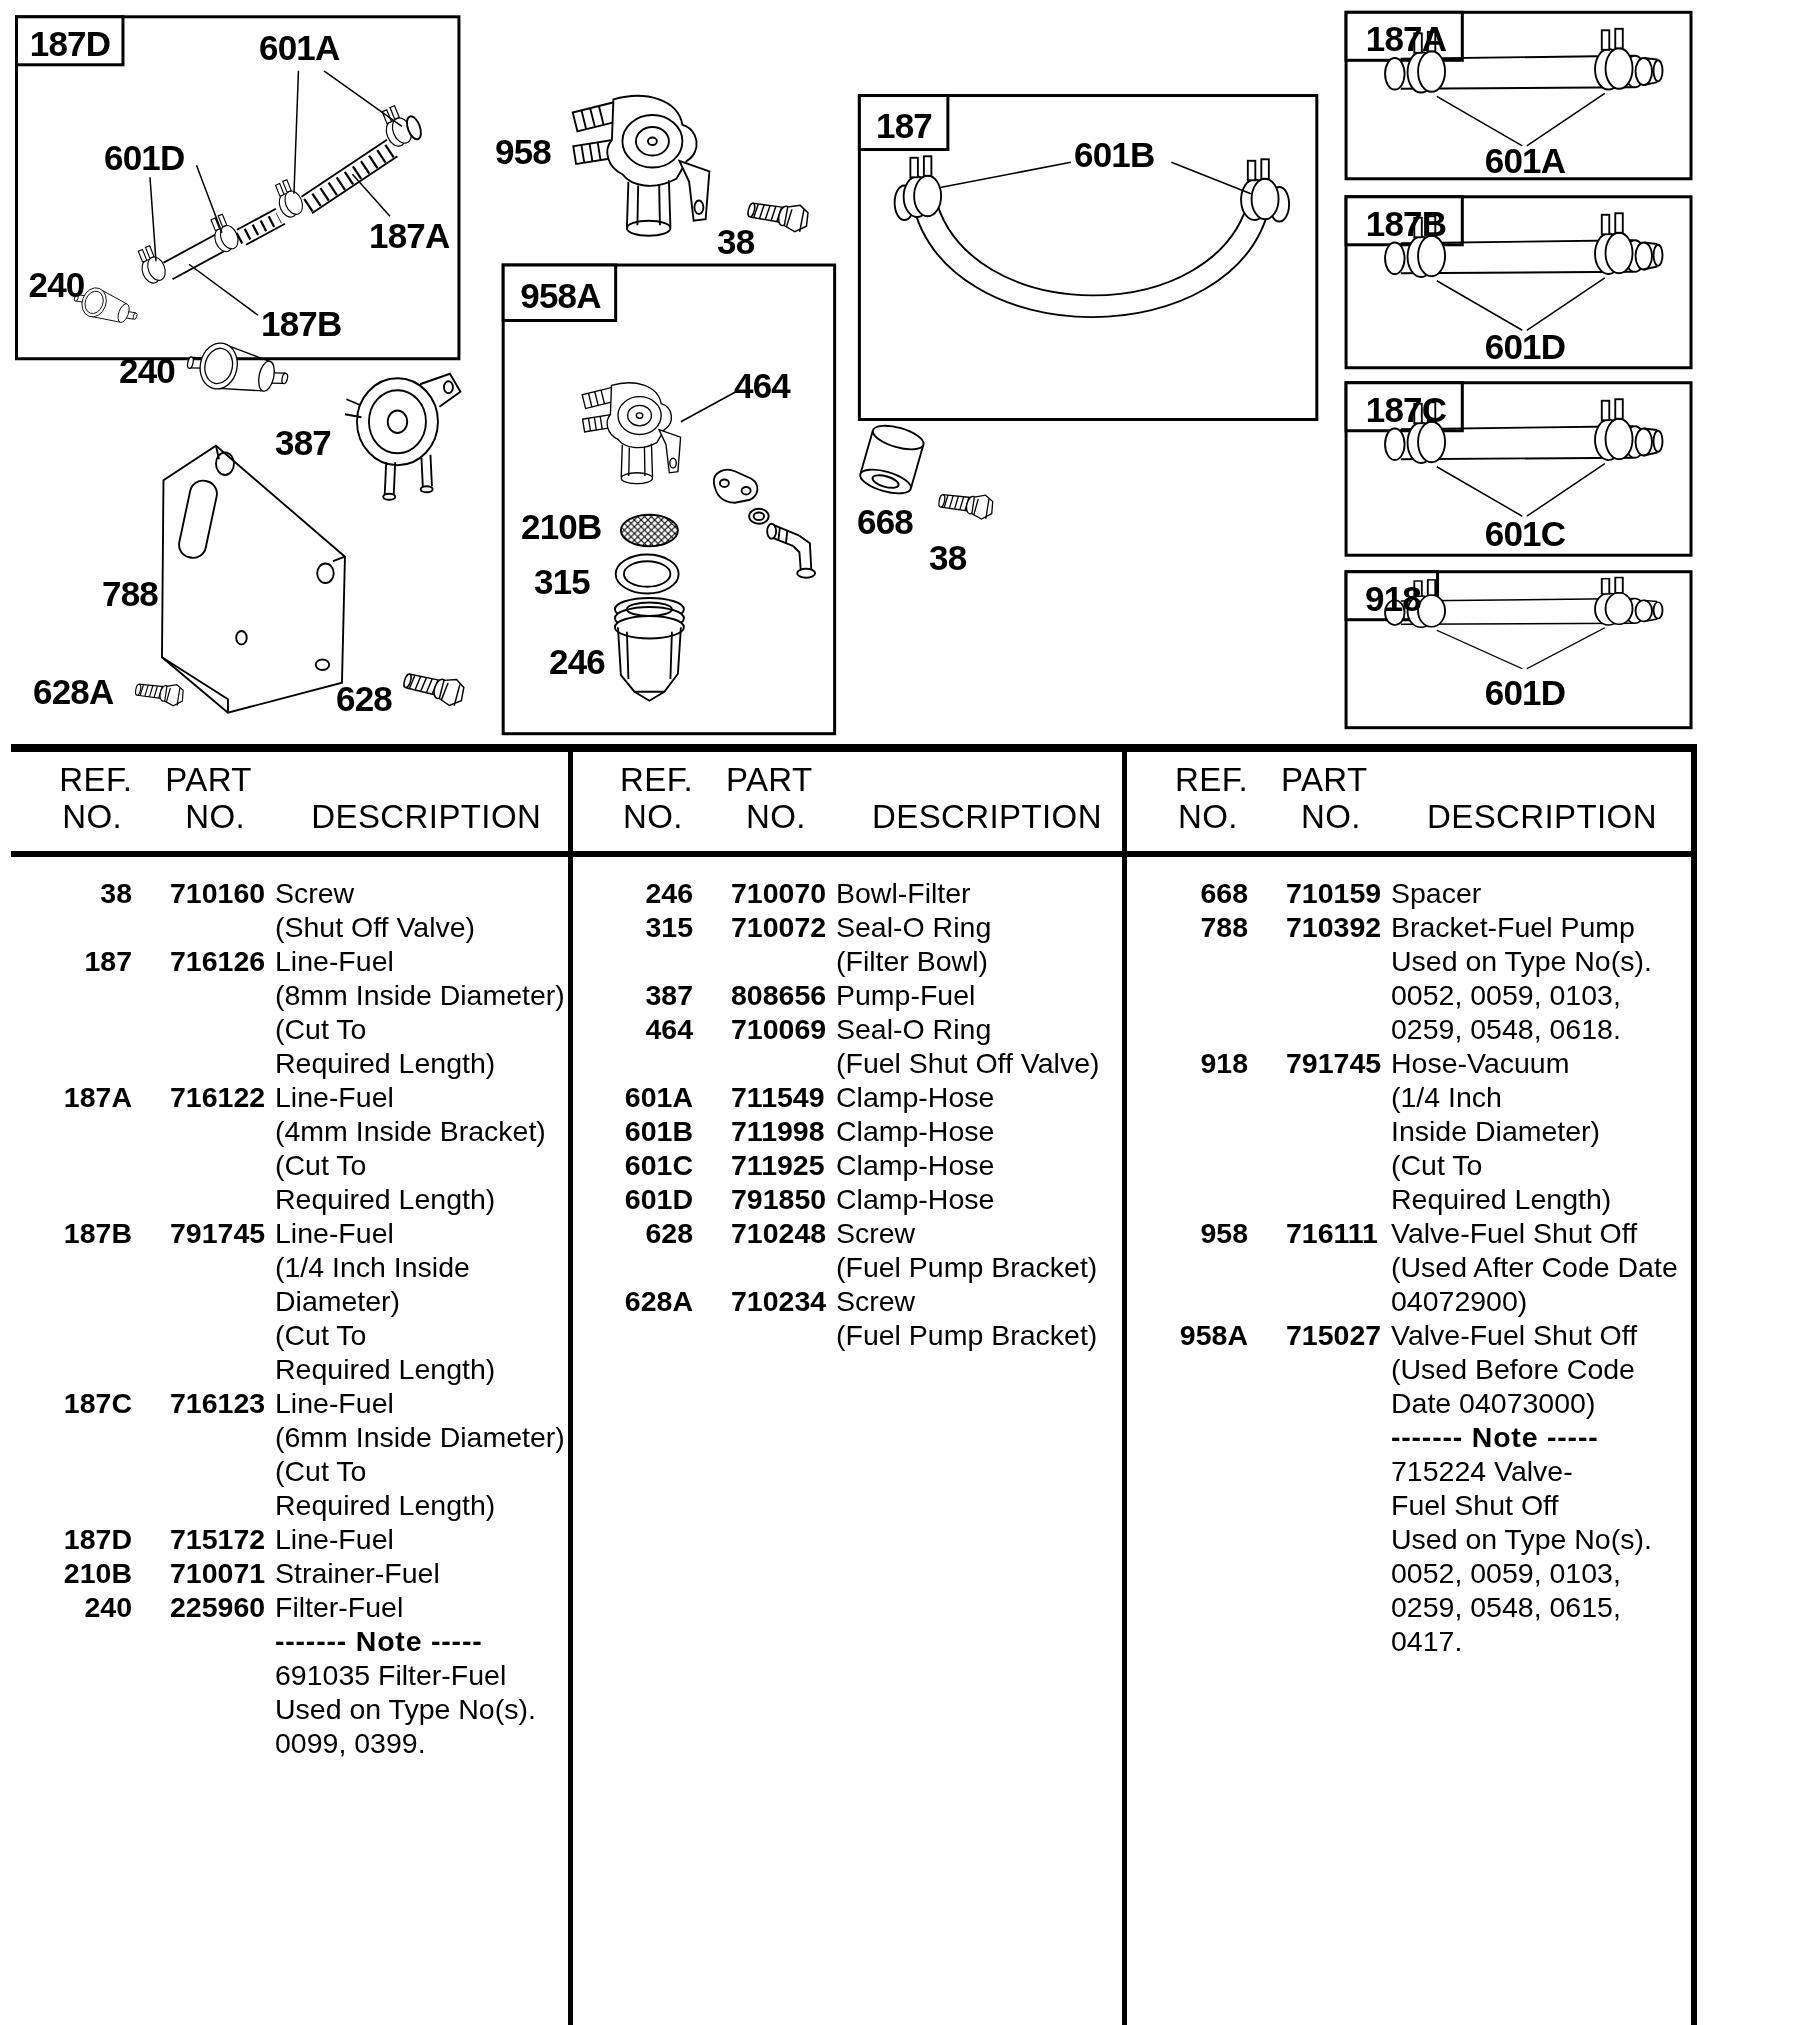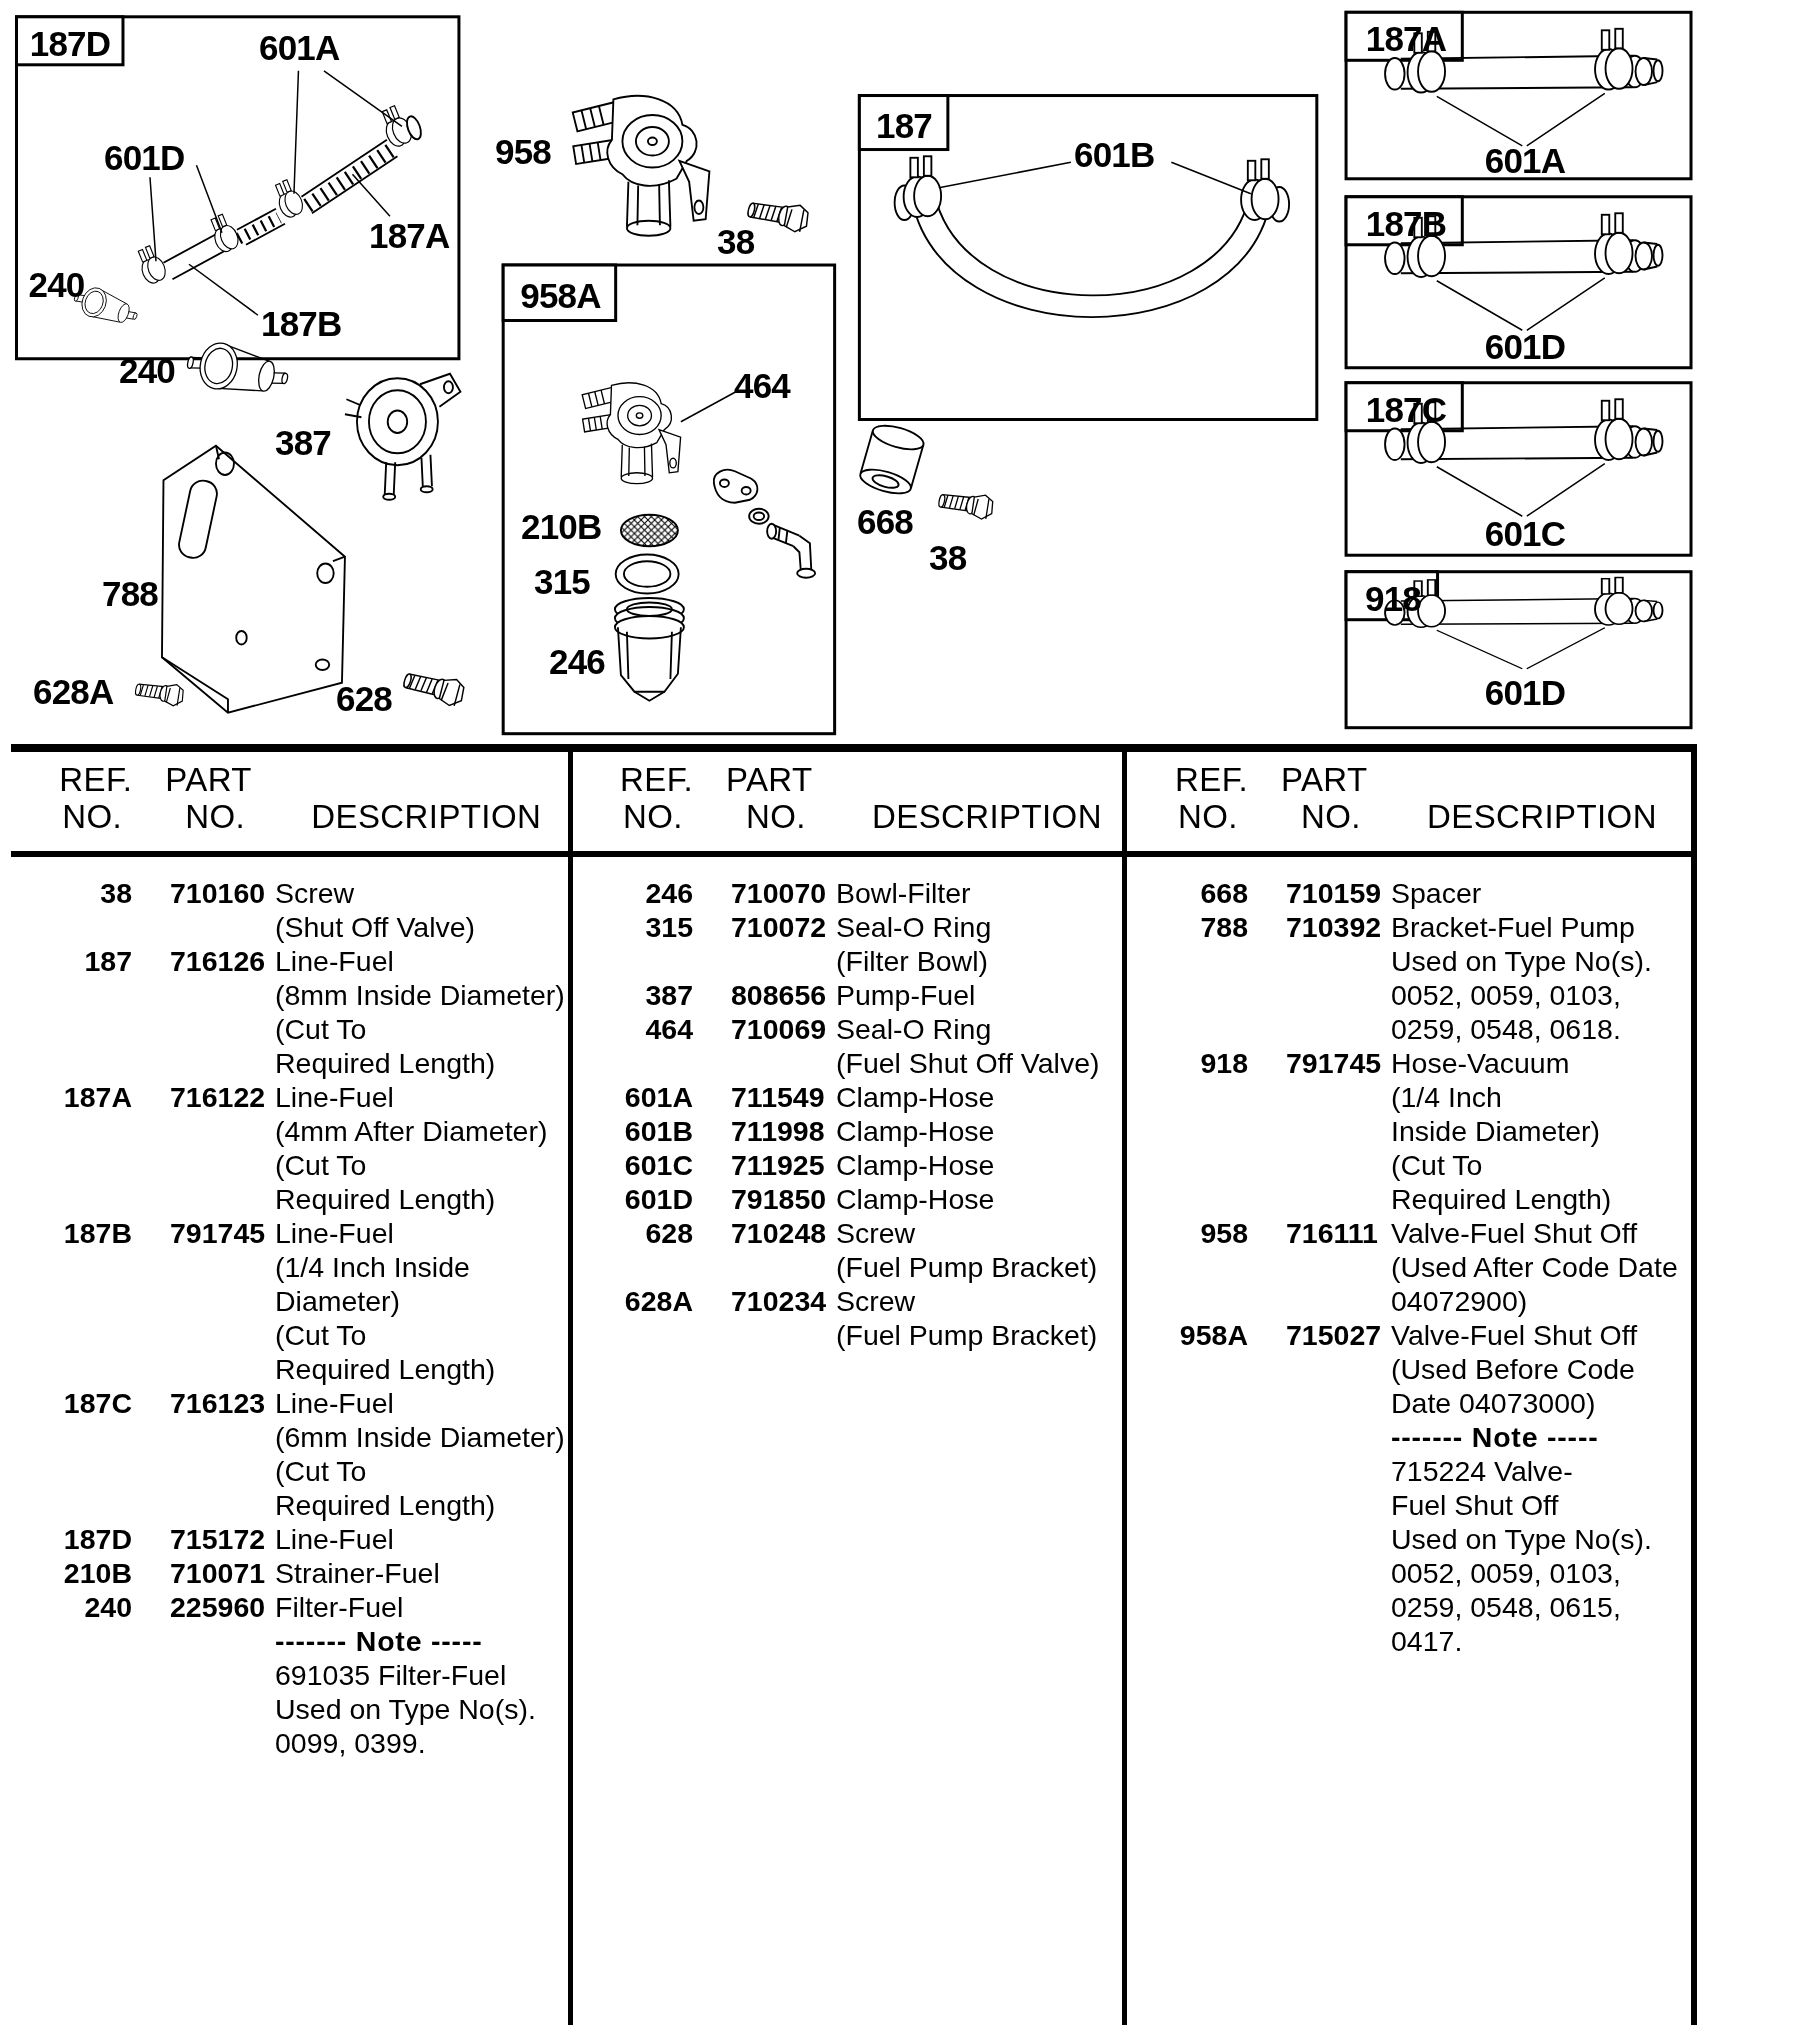--- a/index.html
+++ b/index.html
@@ -332,21 +332,21 @@
         <span class="c-desc">Required Length)</span>
       </div>
       <div class="trow">
         <span class="c-ref">187A</span>
         <span class="c-part">716122</span>
         <span class="c-desc">Line-Fuel</span>
       </div>
       <div class="trow">
         <span class="c-ref"></span>
         <span class="c-part"></span>
-        <span class="c-desc">(4mm After Diameter)</span>
+        <span class="c-desc">(4mm Inside Bracket)</span>
       </div>
       <div class="trow">
         <span class="c-ref"></span>
         <span class="c-part"></span>
         <span class="c-desc">(Cut To</span>
       </div>
       <div class="trow">
         <span class="c-ref"></span>
         <span class="c-part"></span>
         <span class="c-desc">Required Length)</span>

